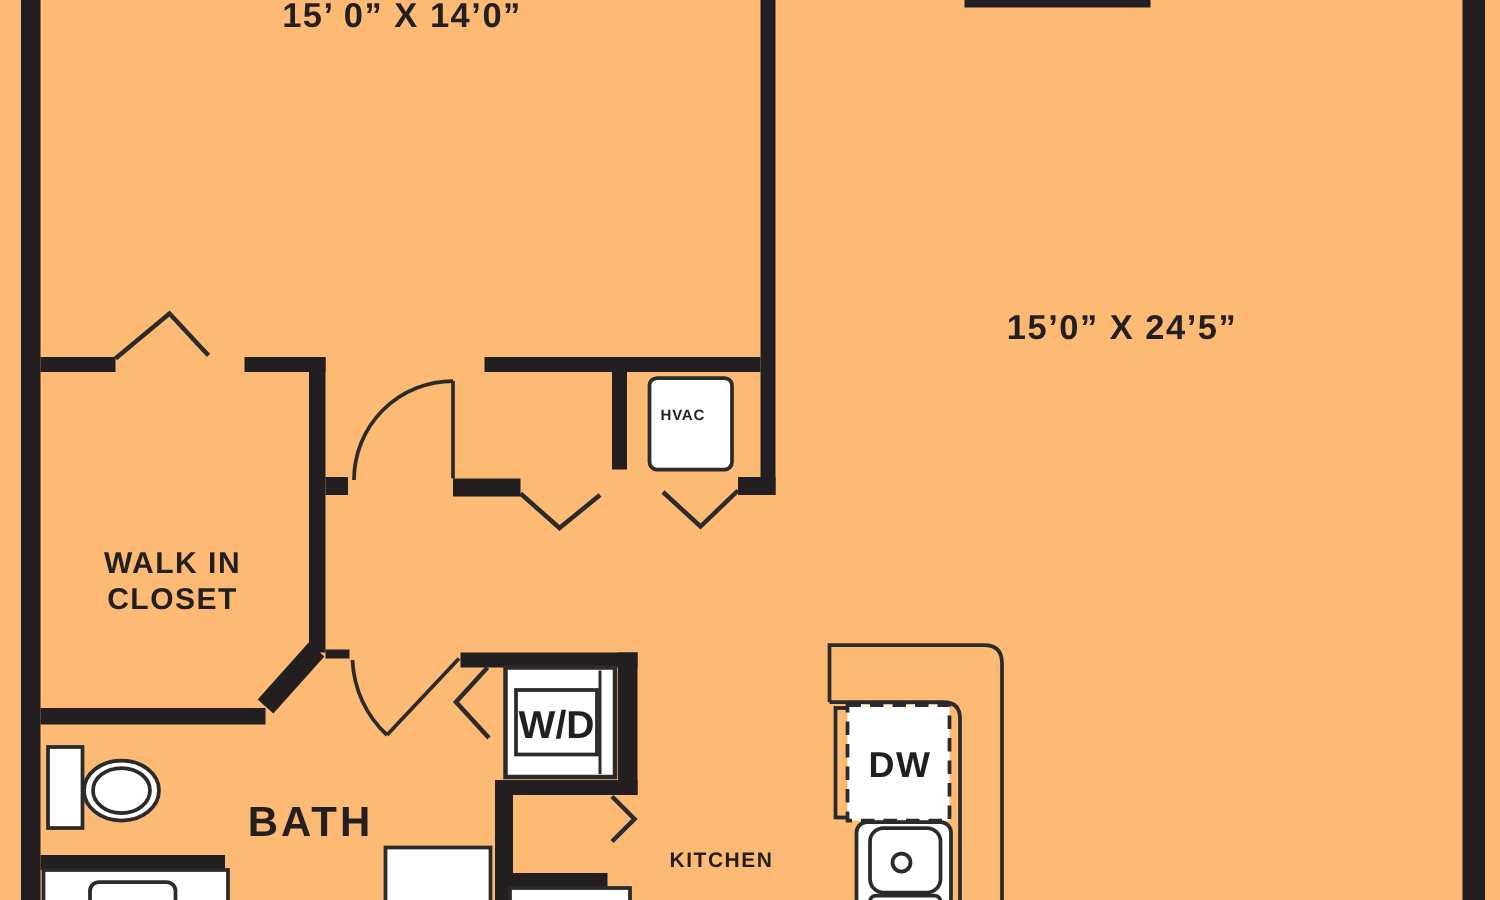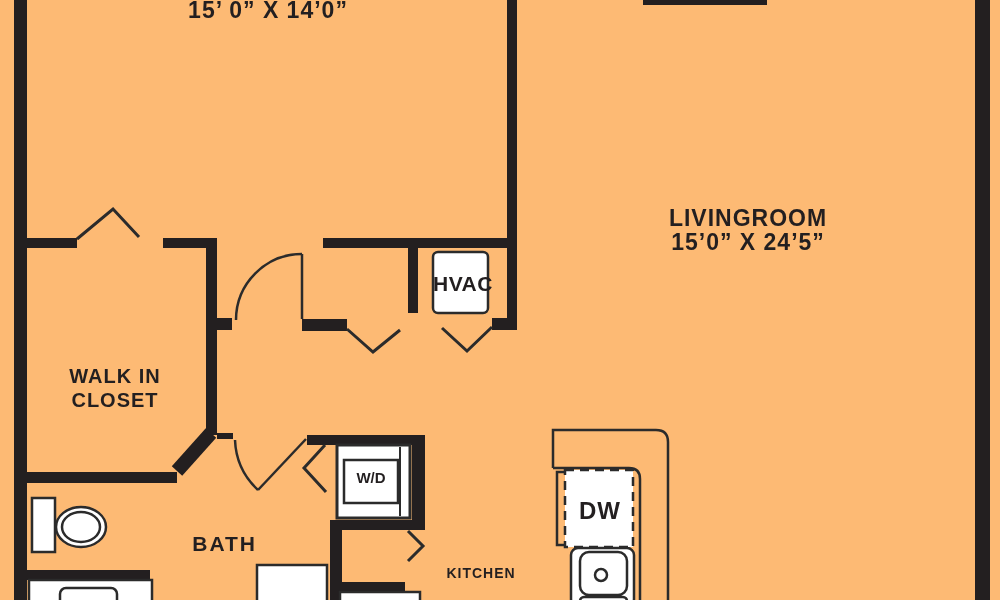--- a/index.html
+++ b/index.html
@@ -15,24 +15,24 @@
     position:absolute;
     color:#231f20;
     font-weight:bold;
     text-align:center;
     white-space:nowrap;
     line-height:1.05;
   }
   .lbl-bedroom-dim{left:168px;top:-2px;width:200px;font-size:23px;letter-spacing:1px;}
   .lbl-livingroom{left:648px;top:206px;width:200px;font-size:23px;letter-spacing:1px;line-height:24px;}
   .lbl-closet{left:60px;top:330px;width:110px;font-size:20px;letter-spacing:1px;line-height:24px;margin-top:34px;}
-  .lbl-bath{left:157px;top:533px;width:100px;font-size:21px;letter-spacing:2px;text-align:right;}
+  .lbl-bath{left:157px;top:533px;width:100px;font-size:28px;letter-spacing:2px;}
   .lbl-kitchen{left:428px;top:566px;width:106px;font-size:14px;letter-spacing:1px;}
-  .lbl-hvac{left:433px;top:273px;width:55px;font-size:21px;letter-spacing:0.5px;}
-  .lbl-wd{left:344px;top:470px;width:54px;font-size:15px;}
+  .lbl-hvac{left:415px;top:273px;width:55px;font-size:10px;letter-spacing:0.5px;text-align:right;}
+  .lbl-wd{left:344px;top:470px;width:54px;font-size:26px;}
   .lbl-dw{left:570px;top:498px;width:60px;font-size:24px;letter-spacing:1px;}
 </style>
 </head>
 <body>
 
 <div class="plan">
 
   <svg width="1000" height="600" viewBox="0 0 1000 600">
 
     <g fill="#231f20">
@@ -112,21 +112,20 @@
       <rect x="571" y="548" width="63" height="58" rx="7"></rect>
       <rect x="580" y="552" width="47" height="43" rx="9"></rect>
       <circle cx="601" cy="575" r="6"></circle>
       <rect x="580" y="597" width="47" height="12" rx="4"></rect>
     </g>
   </svg>
 
   <div class="lbl lbl-bedroom-dim">15’ 0” X 14’0”</div>
 
   <div class="lbl lbl-livingroom">
-    <div>LIVINGROOM</div>
     <div>15’0” X 24’5”</div>
   </div>
 
   <div class="lbl lbl-closet">
     <div>WALK IN</div>
     <div>CLOSET</div>
   </div>
 
   <div class="lbl lbl-bath">BATH</div>
 

